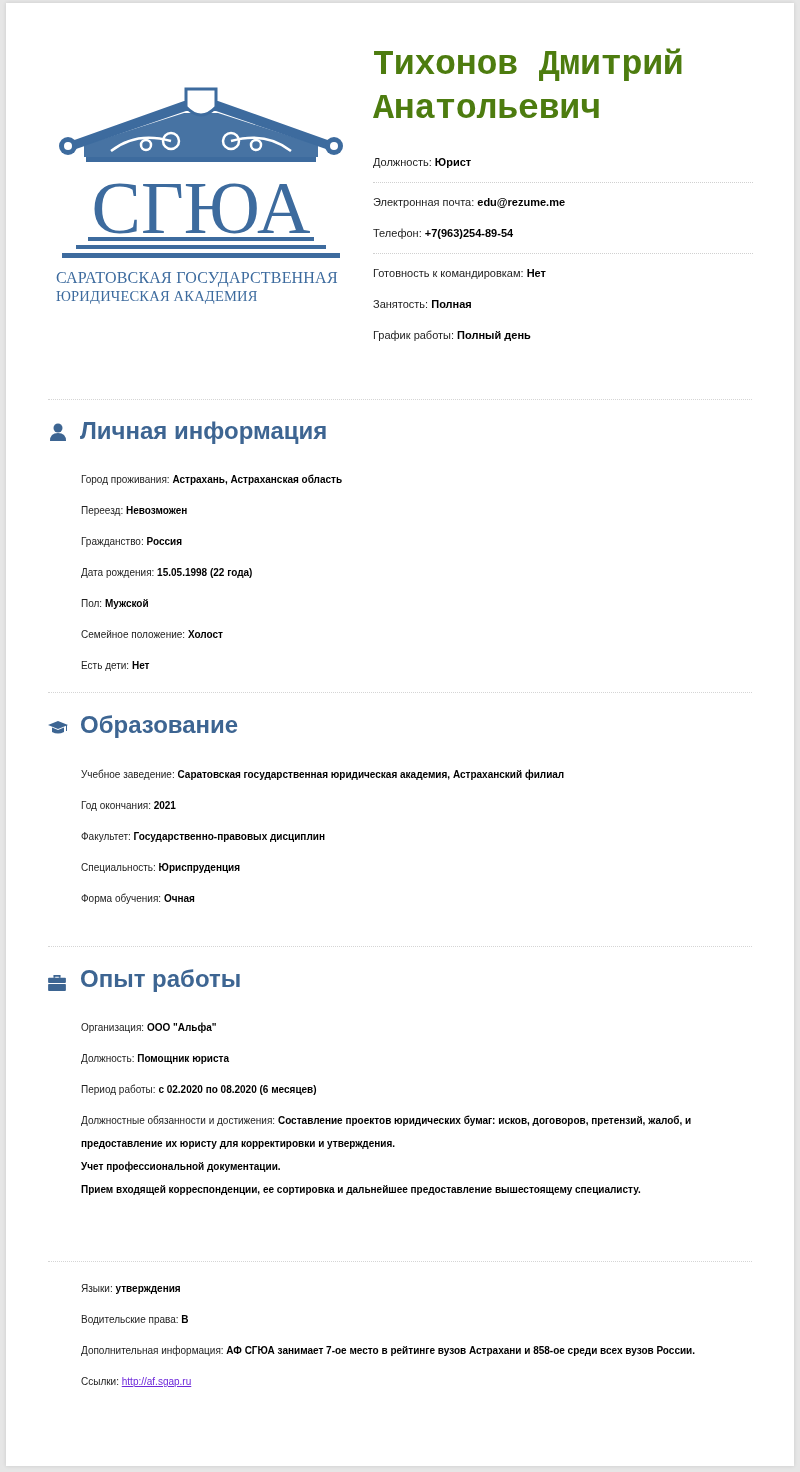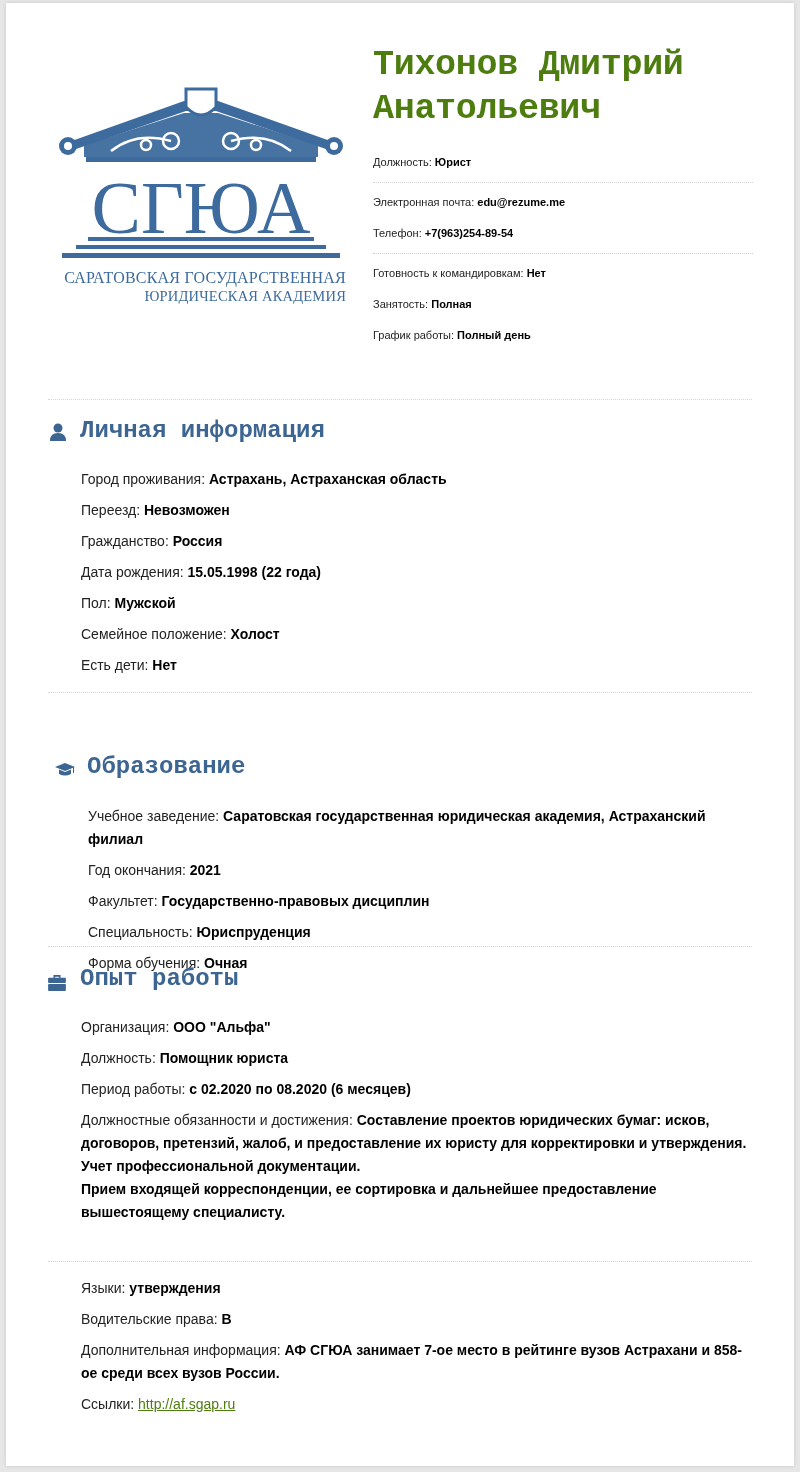--- a/index.html
+++ b/index.html
@@ -13,21 +13,21 @@
   .card {
     position: absolute;
     left: 6px; top: 3px;
     width: 788px; height: 1463px;
     background: #ffffff;
     box-shadow: 0 0 4px rgba(0,0,0,0.12);
   }
   .header { position: absolute; left: 0; top: 0; width: 788px; height: 398px; }
   .logo { position: absolute; left: 50px; top: 80px; width: 290px; height: 230px; }
   .logo-text1, .logo-text2 {
-    position: absolute; left: 0; width: 290px; text-align: right;
+    position: absolute; left: 0; width: 290px; text-align: left;
     font-family: "Liberation Serif", "DejaVu Serif", serif;
     color: #3d6b9e; font-size: 16px; letter-spacing: 0.2px;
   }
   .logo-text1 { top: 186px; }
   .logo-text2 { top: 205px; font-size: 14.5px; }
   .name {
     position: absolute; left: 367px; top: 40px; width: 400px;
     font-family: Liberation Mono, monospace;
     font-weight: bold; color: #4d7c0f;
     font-size: 35px; line-height: 44px; letter-spacing: -0.3px;
@@ -36,27 +36,27 @@
   .row { font-size: 11px; line-height: 31px; white-space: nowrap; }
   .row .lbl { color: #222; }
   .row .val { font-weight: bold; color: #000; }
   .dsep { border-top: 1px dotted #d0d0d0; margin: 4px 0 4px 0; height: 0; }
   .hsep { position: absolute; left: 42px; width: 704px; border-top: 1px dotted #d5d5d5; height: 0; }
   .section { position: absolute; left: 0; width: 788px; }
   .sec-head { position: relative; height: 40px; }
   .sec-icon { position: absolute; left: 42px; top: 12px; width: 20px; height: 18px; }
   .sec-title {
     position: absolute; left: 74px; top: 2px;
-    font-family: Liberation Mono, monospace;
+    font-family: Liberation Sans, sans-serif;
     font-weight: bold; color: #3d6592; font-size: 24px; line-height: 36px;
   }
   .sec-body { position: absolute; left: 75px; width: 670px; }
-  .para { font-size: 14px; line-height: 23px; margin-bottom: 8px; }
+  .para { font-size: 10px; line-height: 23px; margin-bottom: 8px; }
   .para .val { font-weight: bold; color: #000; }
-  .link { color: #4d7c0f; text-decoration: underline; }
+  .link { color: #6d28d9; text-decoration: underline; }
 </style>
 </head>
 <body>
 
 <div class="card">
 
   <div class="header">
     <div class="logo">
       <svg width="290" height="180" viewBox="0 0 290 180">
         <g fill="#3d6b9e">
@@ -123,21 +123,21 @@
       <div class="para"><span>Гражданство: </span><span class="val">Россия</span></div>
       <div class="para"><span>Дата рождения: </span><span class="val">15.05.1998 (22 года)</span></div>
       <div class="para"><span>Пол: </span><span class="val">Мужской</span></div>
       <div class="para"><span>Семейное положение: </span><span class="val">Холост</span></div>
       <div class="para"><span>Есть дети: </span><span class="val">Нет</span></div>
     </div>
   </div>
 
   <div class="hsep" style="top:689px;"></div>
 
-  <div class="section" style="top:744px;margin-left:7px;">
+  <div class="section" style="top:702px;">
     <div class="sec-head">
       <svg class="sec-icon" viewBox="0 0 20 18" style="top:14px;">
         <path d="M0 6 L10 2 L20 6 L10 10 Z" fill="#3d6592"></path>
         <path d="M4 8.5 L4 13 Q10 16 16 13 L16 8.5 L10 11 Z" fill="#3d6592"></path>
         <rect x="18" y="6" width="1" height="6" fill="#3d6592"></rect>
       </svg>
       <div class="sec-title">Образование</div>
     </div>
     <div class="sec-body" style="top:58px;">
       <div class="para"><span>Учебное заведение: </span><span class="val">Саратовская государственная юридическая академия, Астраханский филиал</span></div>

